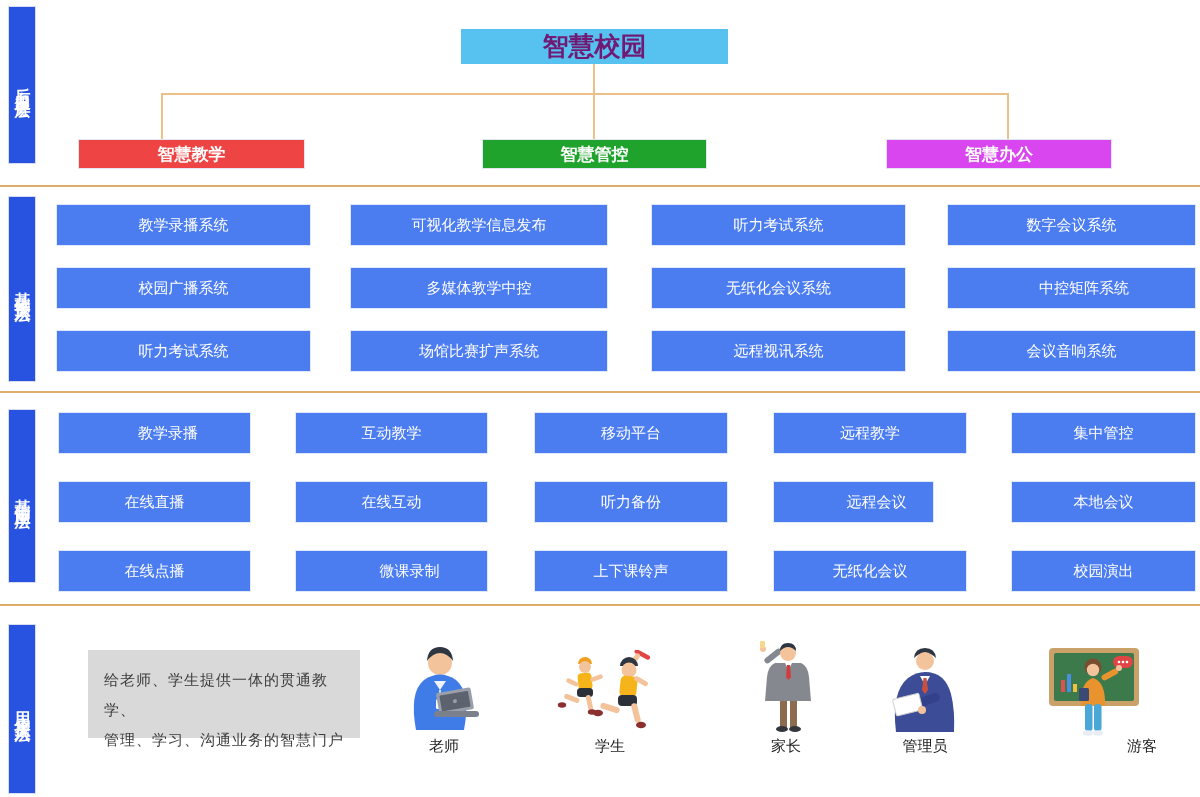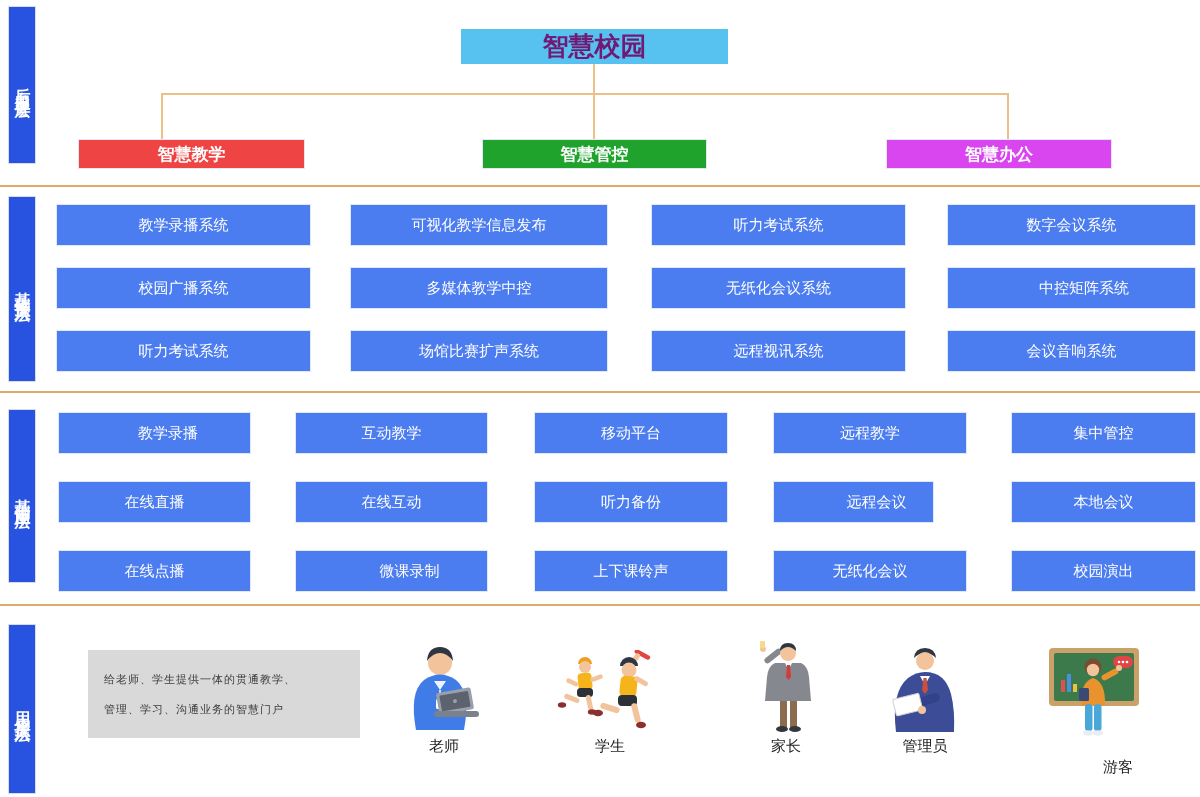--- a/index.html
+++ b/index.html
@@ -38,21 +38,21 @@
   .mod{
     position:absolute;height:42px;background:#4b7cf0;color:#ffffff;font-size:15px;
     display:flex;align-items:center;justify-content:center;
     border:1px solid #e0e8fb;box-sizing:border-box;
   }
 
   
   .desc-box{
     position:absolute;left:88px;top:650px;width:272px;height:88px;background:#d9d9d9;
     color:#3d3d3d;font-family:"DejaVu Serif","Liberation Serif",serif;
-    font-size:11px;letter-spacing:1px;line-height:30px;
+    font-size:15px;letter-spacing:1px;line-height:30px;
     padding:15px 10px 0 16px;box-sizing:border-box;
   }
   .persona-label{
     position:absolute;top:737px;height:20px;color:#1f1f1f;font-size:15px;text-align:center;
   }
   .figure{position:absolute;}
 </style>
 </head>
 <body>
 
@@ -213,15 +213,15 @@
       <rect x="61" y="62" width="7.5" height="27" rx="3" fill="#49a8d8"></rect>
       <ellipse cx="55" cy="91" rx="5" ry="2.8" fill="#e8eef4"></ellipse>
       <ellipse cx="65" cy="91" rx="5" ry="2.8" fill="#e8eef4"></ellipse>
     </svg>
   </div>
 
   <div class="persona-label" style="left:414px;width:60px;">老师</div>
   <div class="persona-label" style="left:580px;width:60px;">学生</div>
   <div class="persona-label" style="left:756px;width:60px;">家长</div>
   <div class="persona-label" style="left:893px;width:64px;">管理员</div>
-  <div class="persona-label" style="left:1088px;width:60px;margin-top:21px;">游客</div>
+  <div class="persona-label" style="left:1112px;width:60px;">游客</div>
 
 </div>
 
 </body></html>

